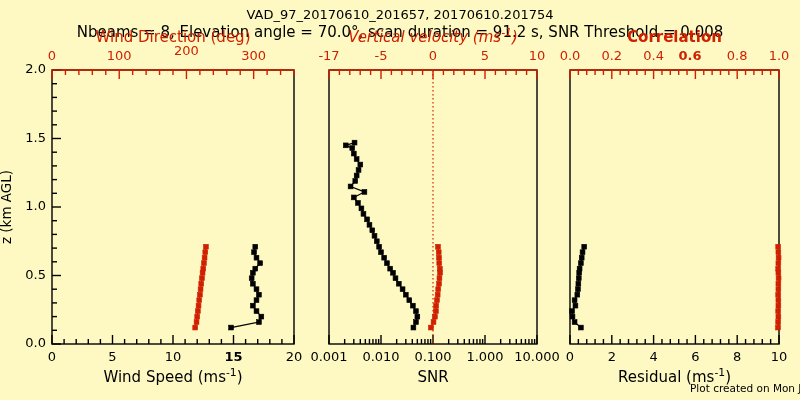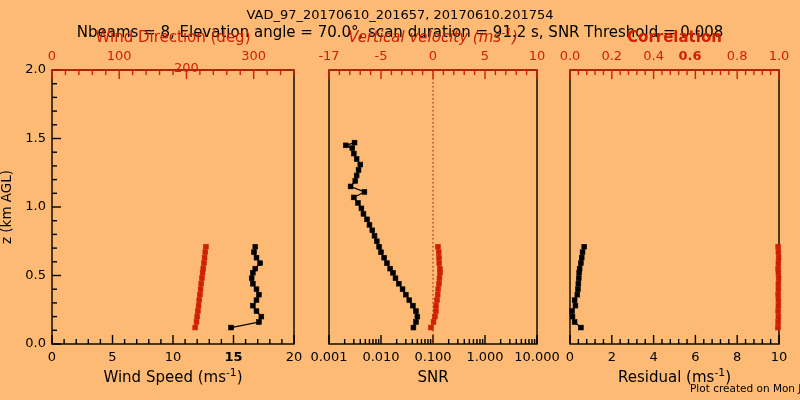--- a/index.html
+++ b/index.html
@@ -4,21 +4,21 @@
 <style>
   html, body {
     margin: 0;
     padding: 0;
     background: #ffffff;
   }
   #root {
     position: relative;
     width: 800px;
     height: 400px;
-    background: #fdba74;
+    background: #fef9c3;
     font-family: "DejaVu Sans", sans-serif;
     overflow: hidden;
   }
   .txt {
     position: absolute;
     white-space: nowrap;
     font-family: "DejaVu Sans", sans-serif;
     color: #000000;
     line-height: 1;
   }
@@ -377,21 +377,21 @@
       <div class="txt ticklbl" style="left: 46px; top: 199px; transform: translateX(-100%);">1.0</div>
       <div class="txt ticklbl" style="left: 46px; top: 130.5px; transform: translateX(-100%);">1.5</div>
       <div class="txt ticklbl" style="left: 46px; top: 62px; transform: translateX(-100%);">2.0</div>
       <div class="txt ticklbl" style="left: 52px; top: 350px; transform: translateX(-50%);">0</div>
       <div class="txt ticklbl" style="left: 112.5px; top: 350px; transform: translateX(-50%);">5</div>
       <div class="txt ticklbl" style="left: 173px; top: 350px; transform: translateX(-50%);">10</div>
       <div class="txt ticklbl" style="left: 233.5px; top: 350px; transform: translateX(-50%); font-weight: bold;">15</div>
       <div class="txt ticklbl" style="left: 294px; top: 350px; transform: translateX(-50%);">20</div>
       <div class="txt ticklbl red" style="left: 52px; top: 49px; transform: translateX(-50%);">0</div>
       <div class="txt ticklbl red" style="left: 119.222px; top: 49px; transform: translateX(-50%);">100</div>
-      <div class="txt ticklbl red" style="left: 186.444px; top: 61px; transform: translateX(-50%);">200</div>
+      <div class="txt ticklbl red" style="left: 186.444px; top: 44px; transform: translateX(-50%);">200</div>
       <div class="txt ticklbl red" style="left: 253.667px; top: 49px; transform: translateX(-50%);">300</div>
       <div class="txt axtitle" style="left: 173px; top: 370px; transform: translateX(-50%);">Wind Speed (ms<sup>-1</sup>)</div>
       <div class="txt axtitle red" style="left: 173px; top: 30px; transform: translateX(-50%);">Wind Direction (deg)</div>
       <div class="txt ticklbl" style="left: 329px; top: 350px; transform: translateX(-50%);">0.001</div>
       <div class="txt ticklbl" style="left: 381px; top: 350px; transform: translateX(-50%);">0.010</div>
       <div class="txt ticklbl" style="left: 433px; top: 350px; transform: translateX(-50%);">0.100</div>
       <div class="txt ticklbl" style="left: 485px; top: 350px; transform: translateX(-50%);">1.000</div>
       <div class="txt ticklbl" style="left: 537px; top: 350px; transform: translateX(-50%);">10.000</div>
       <div class="txt ticklbl red" style="left: 329px; top: 49px; transform: translateX(-50%);">-17</div>
       <div class="txt ticklbl red" style="left: 381px; top: 49px; transform: translateX(-50%);">-5</div>

